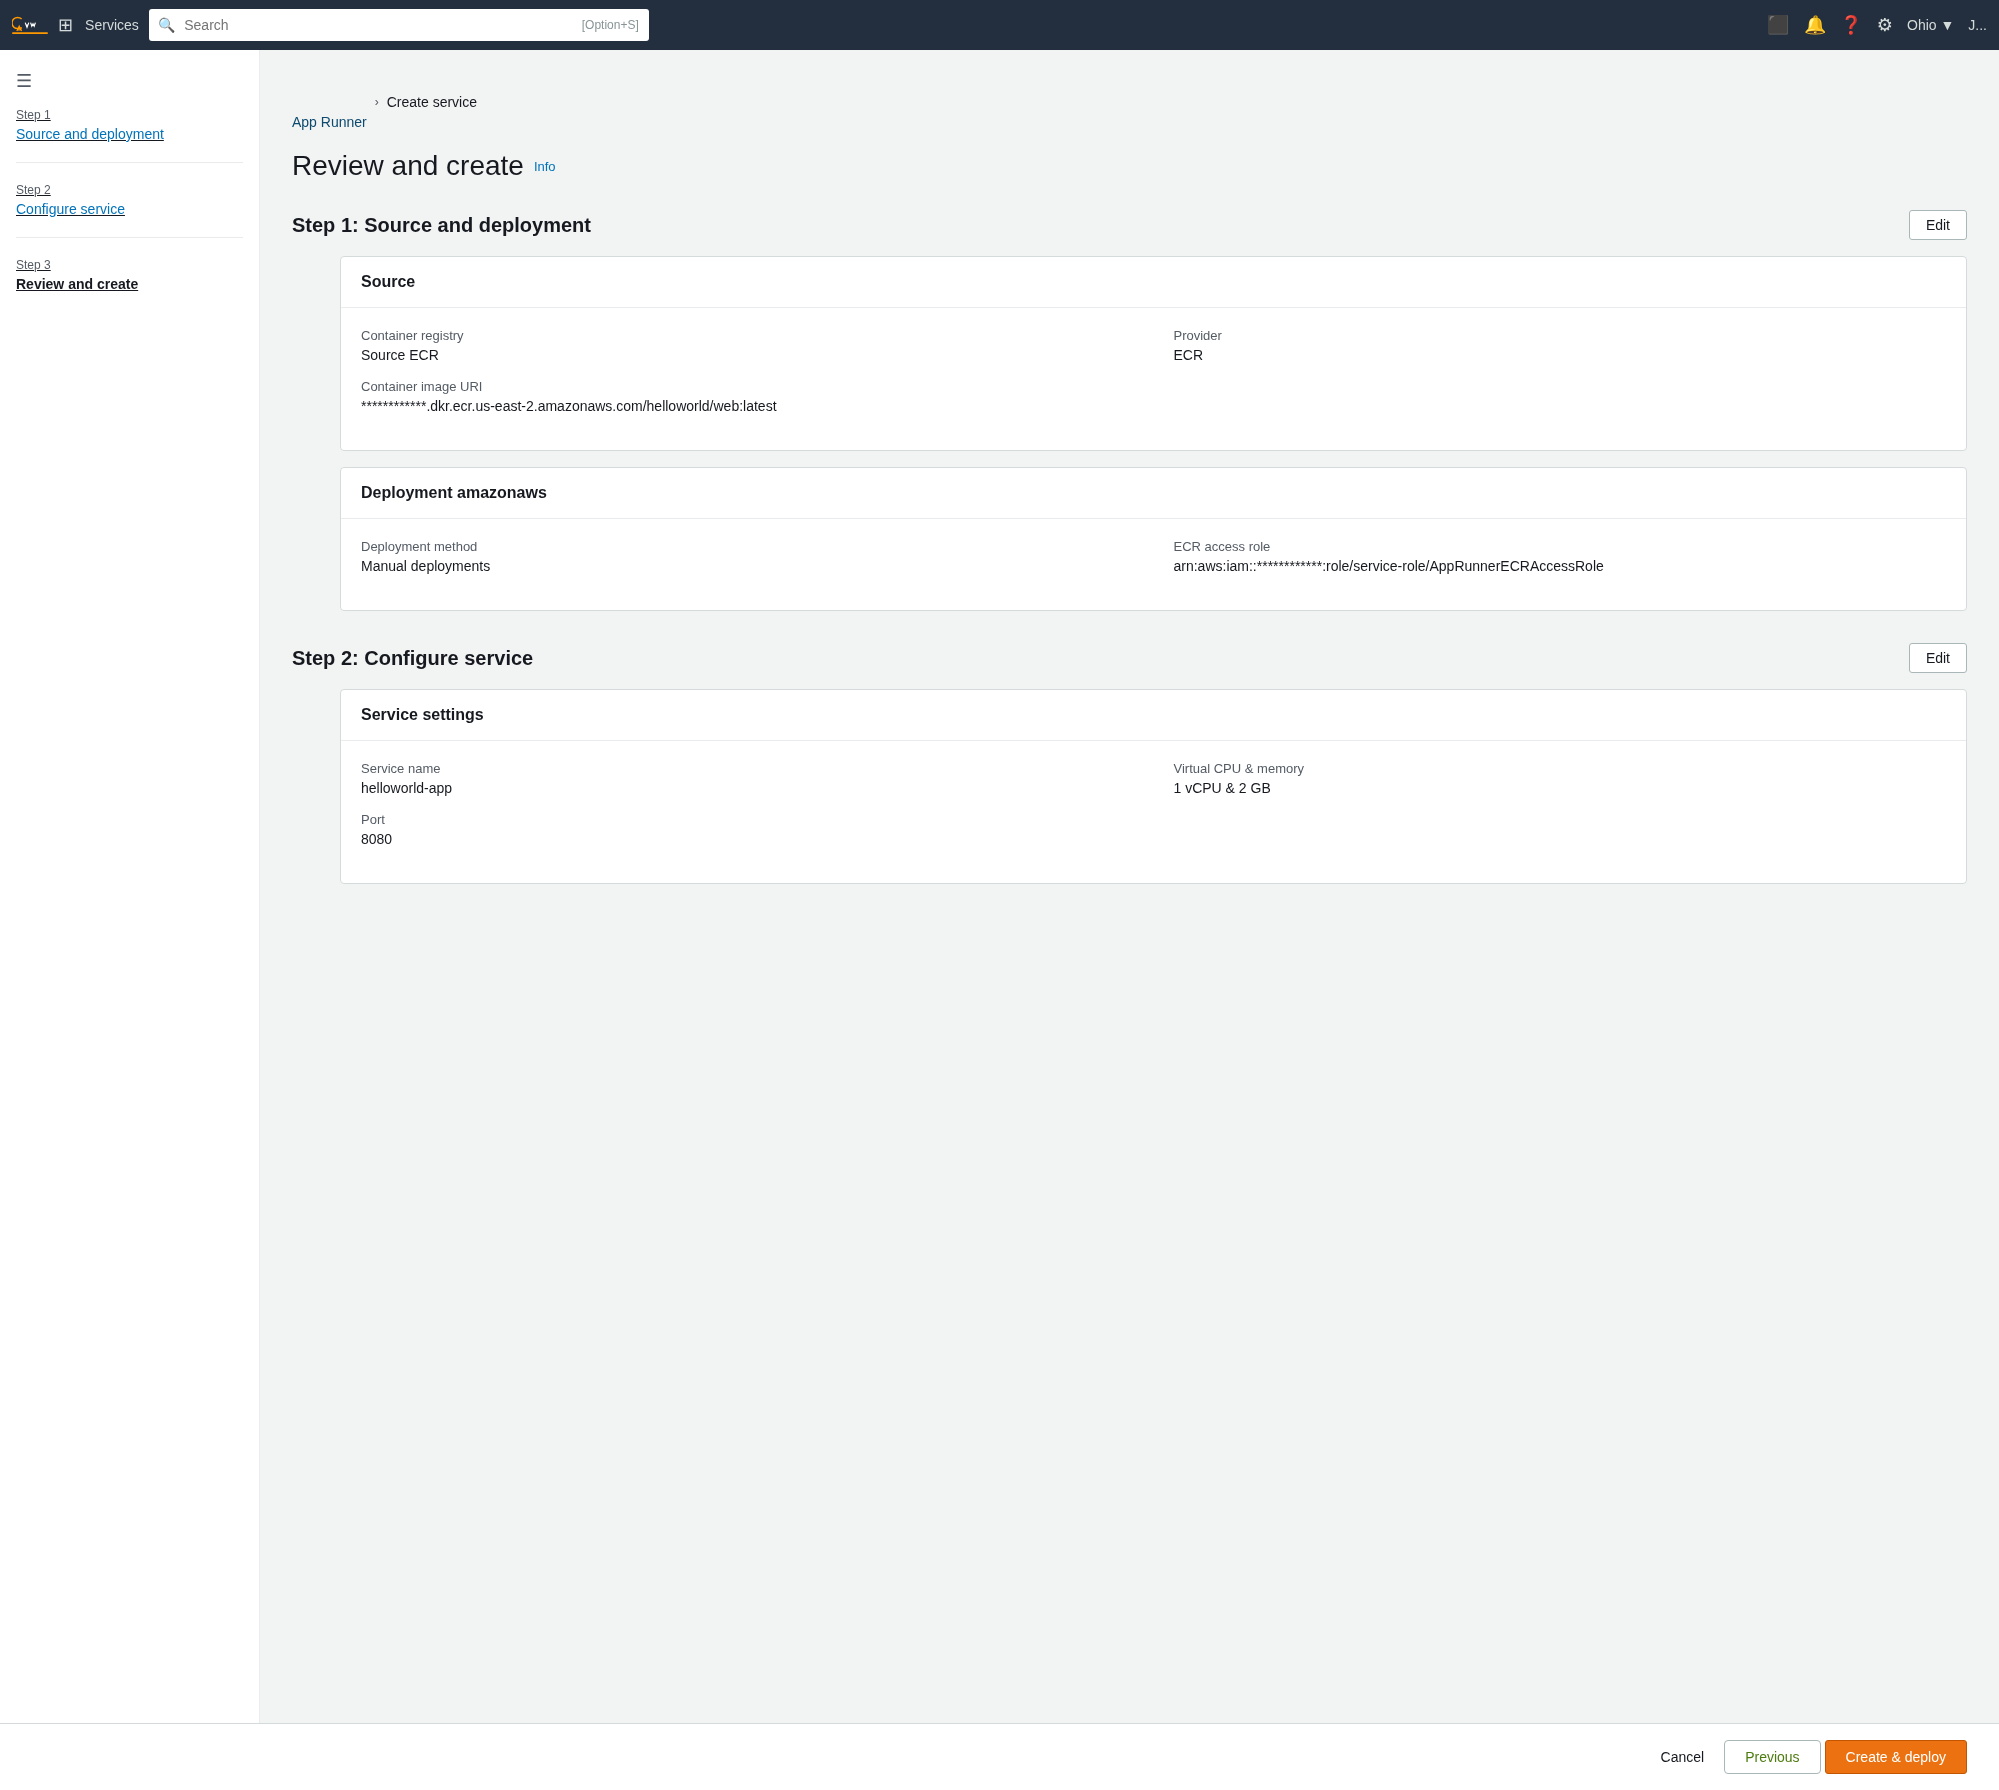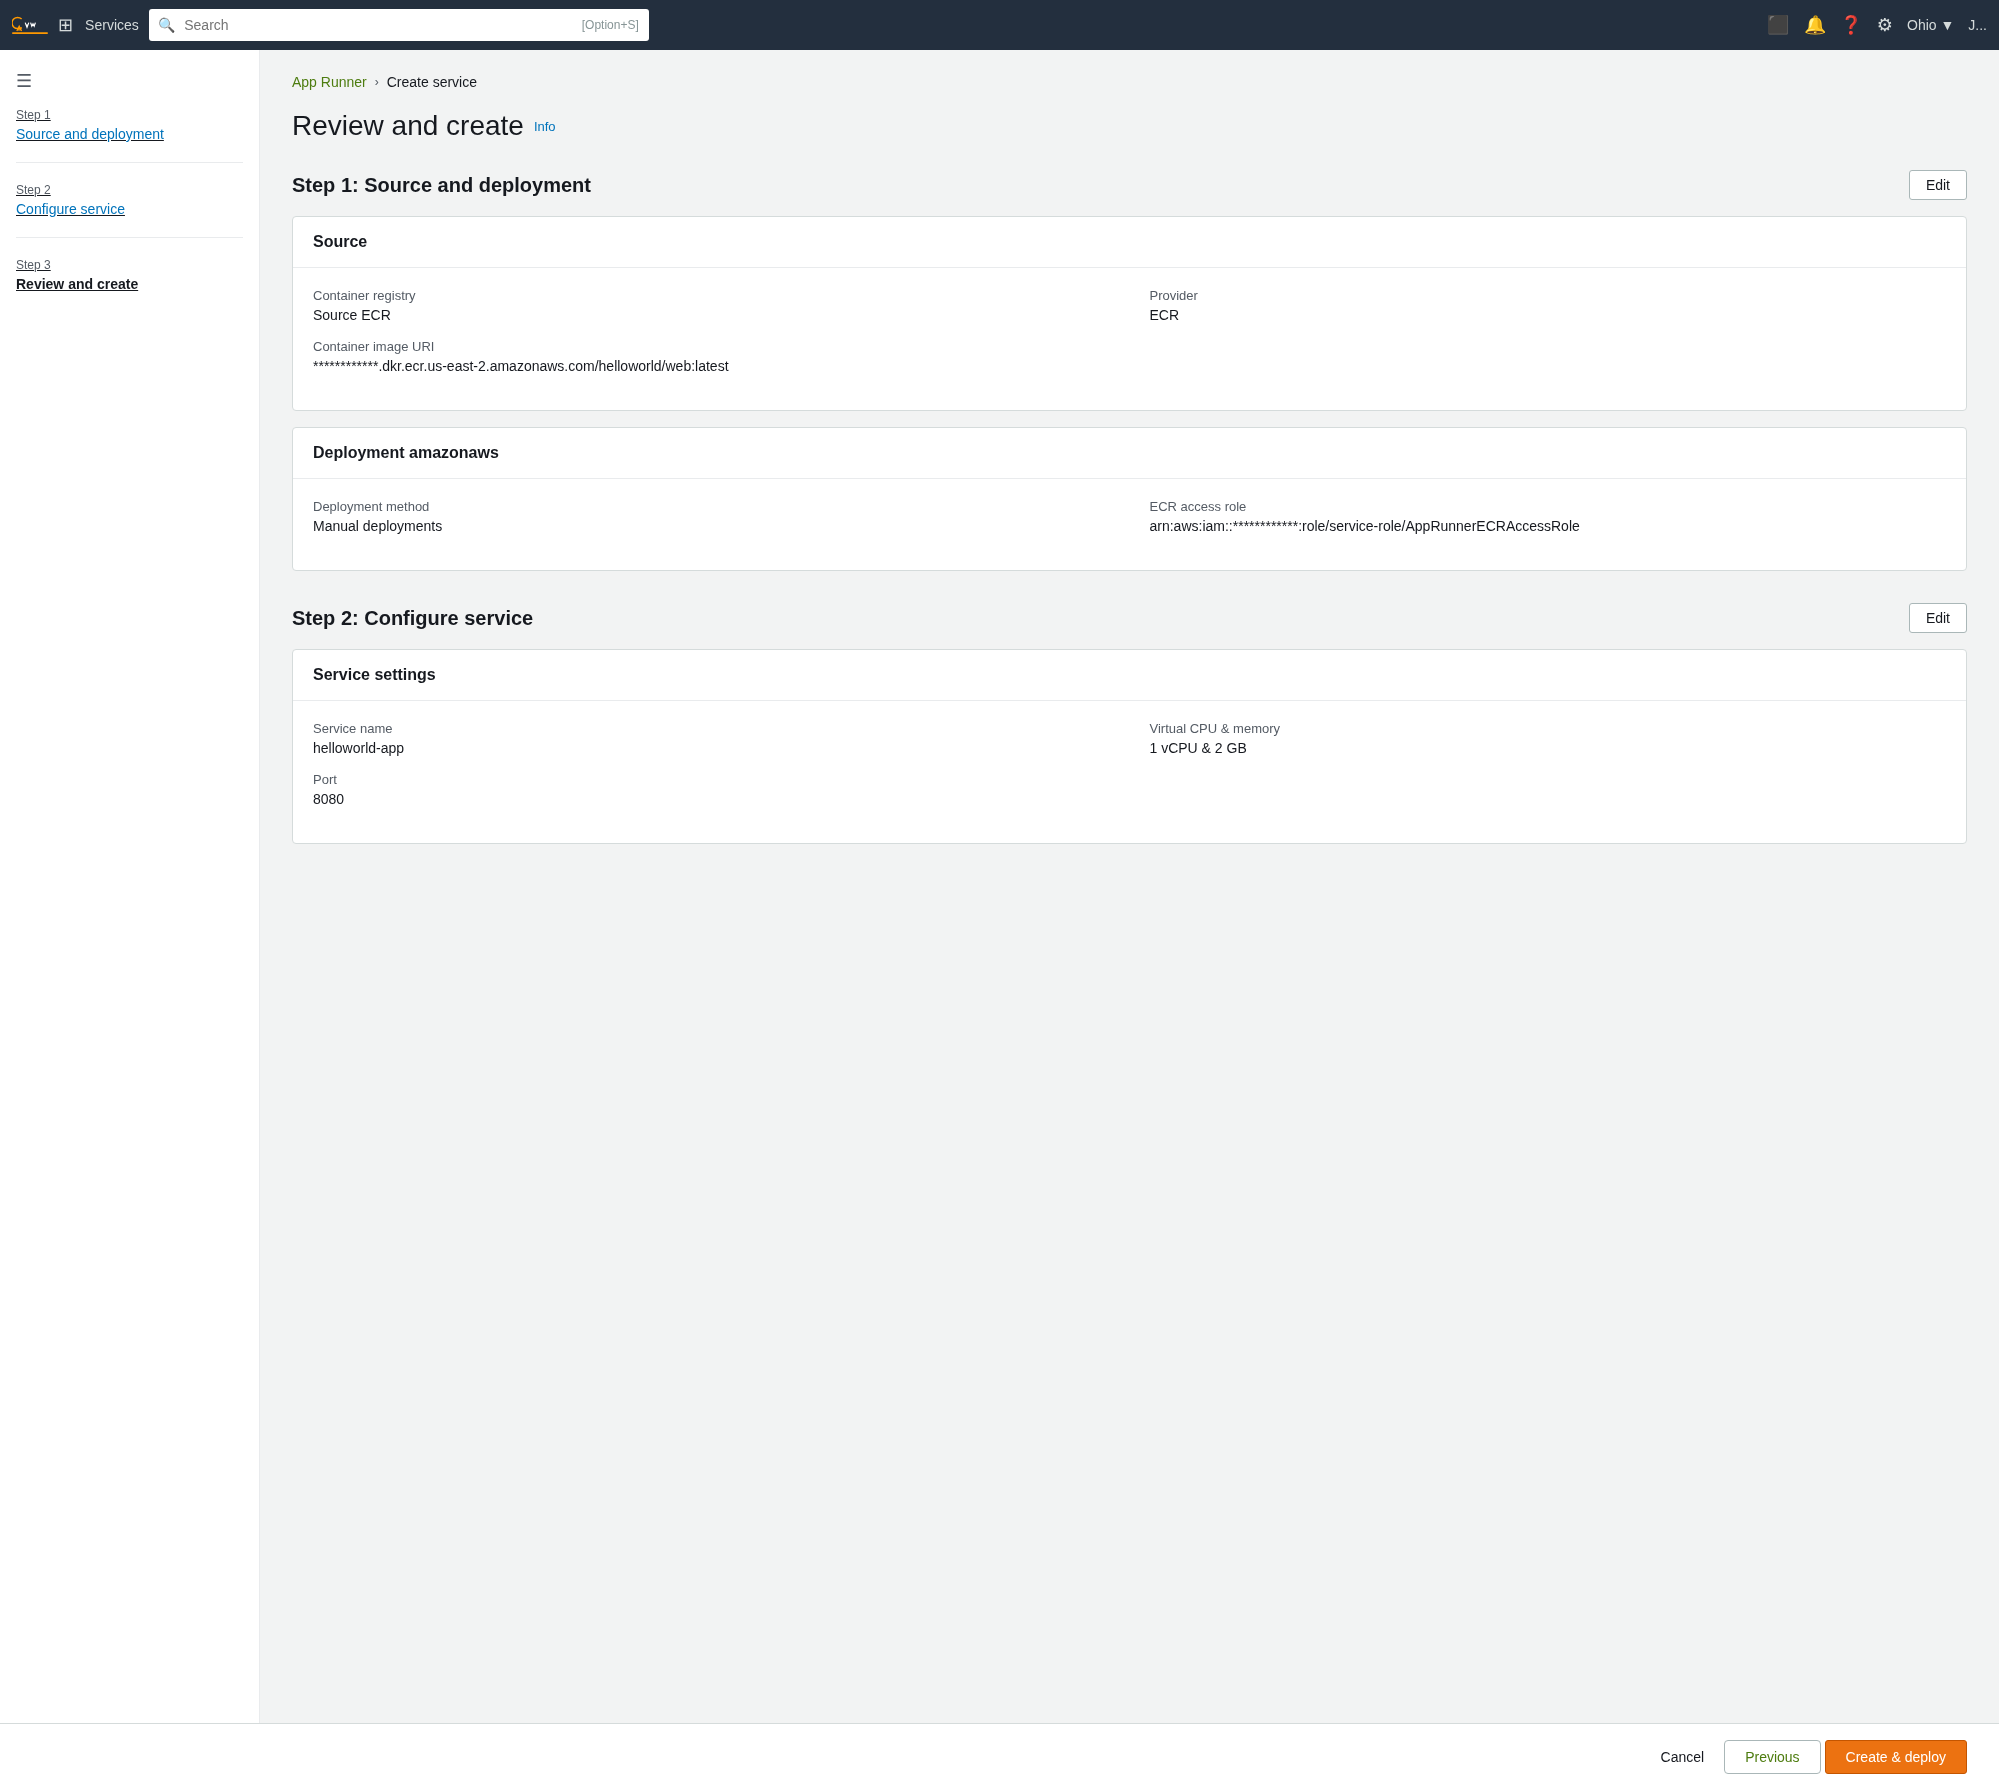--- a/index.html
+++ b/index.html
@@ -135,23 +135,24 @@
 
     
     .breadcrumb {
       display: flex;
       align-items: center;
       gap: 8px;
       margin-bottom: 20px;
       font-size: 14px;
     }
     .breadcrumb-link {
-      color: #4d7c0f;
+      color: #0c4a6e;
       text-decoration: none;
       cursor: pointer;
+      margin-top: 40px;
     }
     .breadcrumb-sep {
       color: #545b64;
       font-size: 12px;
     }
     .breadcrumb-current {
       color: #16191f;
     }
 
     
@@ -198,20 +199,21 @@
       cursor: pointer;
     }
 
     
     .card {
       background: #fff;
       border: 1px solid #d5dbdb;
       border-radius: 4px;
       margin-bottom: 16px;
       overflow: hidden;
+      margin-left: 48px;
     }
     .card-section-title {
       font-size: 16px;
       font-weight: 700;
       color: #16191f;
       padding: 16px 20px;
       border-bottom: 1px solid #e9ebed;
     }
     .card-body {
       padding: 20px 20px;

